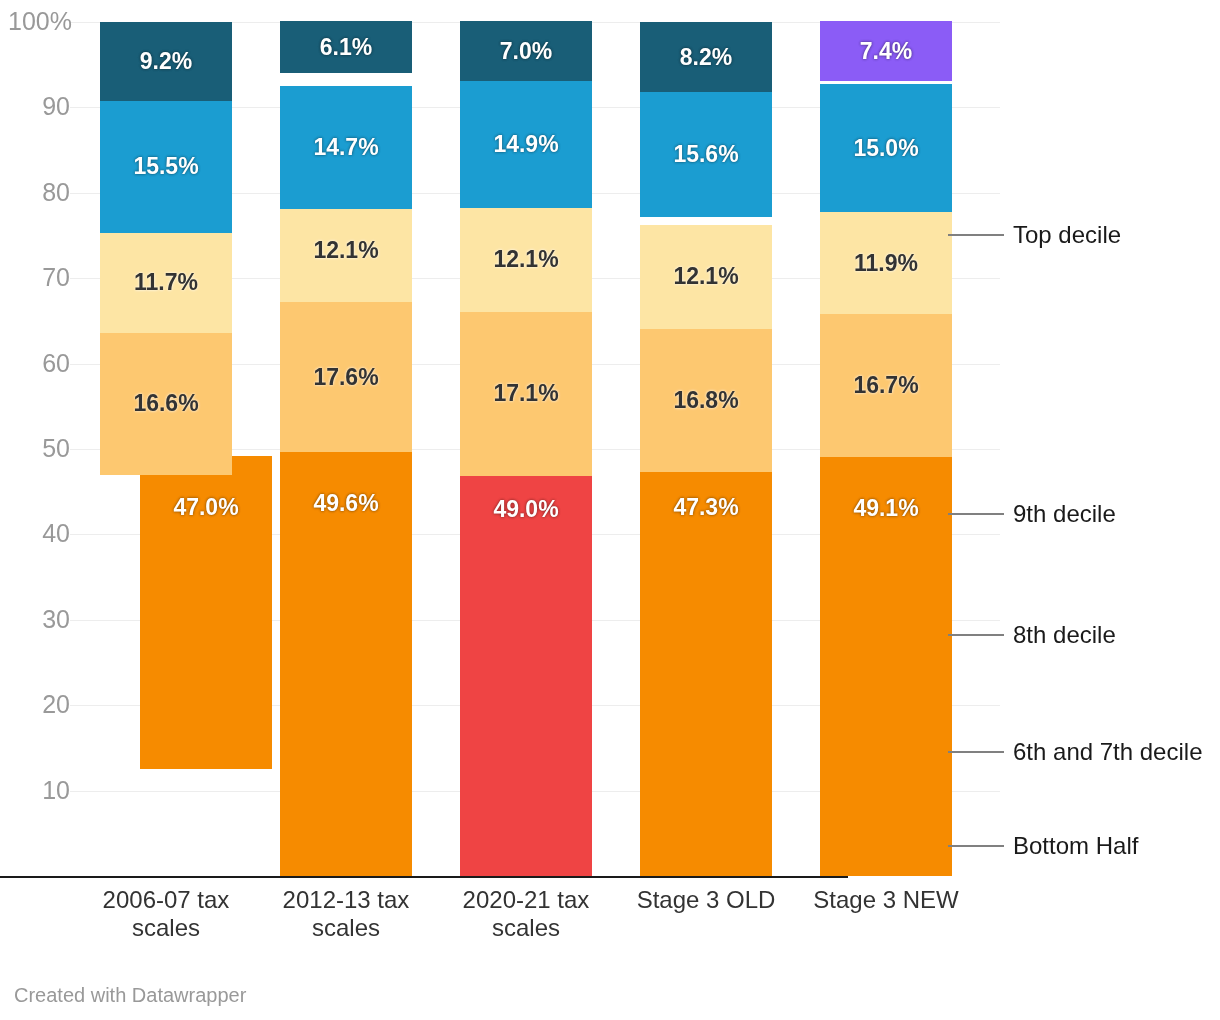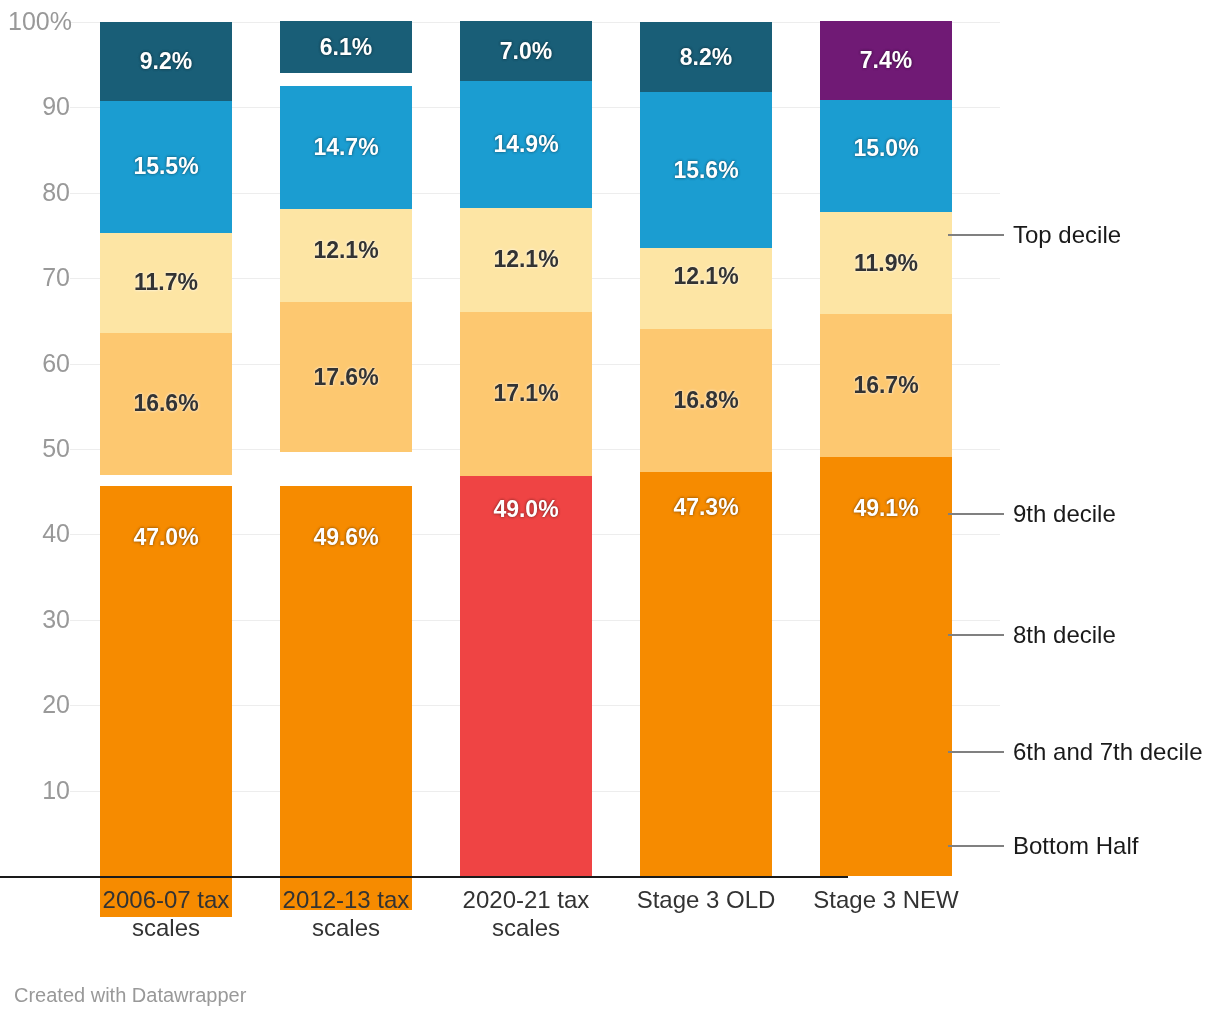--- a/index.html
+++ b/index.html
@@ -159,38 +159,38 @@
       <div class="ytick" style="top: 350.6px; left: 8px; right: auto; width: 62px;">60</div>
       <div class="ytick" style="top: 436px; left: 8px; right: auto; width: 62px;">50</div>
       <div class="ytick" style="top: 521.4px; left: 8px; right: auto; width: 62px;">40</div>
       <div class="ytick" style="top: 606.8px; left: 8px; right: auto; width: 62px;">30</div>
       <div class="ytick" style="top: 692.2px; left: 8px; right: auto; width: 62px;">20</div>
       <div class="ytick" style="top: 777.6px; left: 8px; right: auto; width: 62px;">10</div>
     </div>
 
   <div class="plot" id="plot">
       <div class="bar" style="left: 0px; width: 132px;">
-        <div class="seg" style="top: 464px; height: 431px; background: rgb(246, 139, 0); align-items: flex-start; padding-top: 38px;">
+        <div class="seg" style="top: 434px; height: 313px; background: rgb(246, 139, 0); align-items: flex-start; padding-top: 38px; margin-left: 40px;">
           <span class="seg-label light">47.0%</span>
         </div>
         <div class="seg" style="top: 310.856px; height: 141.764px; background: rgb(253, 200, 112);">
           <span class="seg-label dark">16.6%</span>
         </div>
         <div class="seg" style="top: 210.938px; height: 99.918px; background: rgb(253, 229, 164);">
           <span class="seg-label dark">11.7%</span>
         </div>
         <div class="seg" style="top: 78.568px; height: 132.37px; background: rgb(27, 157, 209);">
           <span class="seg-label light">15.5%</span>
         </div>
         <div class="seg" style="top: 0px; height: 78.568px; background: rgb(25, 94, 119);">
           <span class="seg-label light">9.2%</span>
         </div>
       </div>
       <div class="bar" style="left: 180px; width: 132px;">
-        <div class="seg" style="top: 430.416px; height: 423.584px; background: rgb(246, 139, 0); align-items: flex-start; padding-top: 38px; margin-top: 34px;">
+        <div class="seg" style="top: 430.416px; height: 423.584px; background: rgb(246, 139, 0); align-items: flex-start; padding-top: 38px;">
           <span class="seg-label light">49.6%</span>
         </div>
         <div class="seg" style="top: 280.112px; height: 150.304px; background: rgb(253, 200, 112);">
           <span class="seg-label dark">17.6%</span>
         </div>
         <div class="seg" style="top: 176.778px; height: 103.334px; background: rgb(253, 229, 164);">
           <span class="seg-label dark">12.1%</span>
         </div>
         <div class="seg" style="top: 64px; height: 123px; background: rgb(27, 157, 209);">
           <span class="seg-label light">14.7%</span>
@@ -219,41 +219,41 @@
       <div class="bar" style="left: 540px; width: 132px;">
         <div class="seg" style="top: 450.058px; height: 403.942px; background: rgb(246, 139, 0); align-items: flex-start; padding-top: 22px;">
           <span class="seg-label light">47.3%</span>
         </div>
         <div class="seg" style="top: 306.586px; height: 143.472px; background: rgb(253, 200, 112);">
           <span class="seg-label dark">16.8%</span>
         </div>
         <div class="seg" style="top: 203.252px; height: 103.334px; background: rgb(253, 229, 164);">
           <span class="seg-label dark">12.1%</span>
         </div>
-        <div class="seg" style="top: 70.028px; height: 156px; background: rgb(27, 157, 209);">
+        <div class="seg" style="top: 70.028px; height: 125px; background: rgb(27, 157, 209);">
           <span class="seg-label light">15.6%</span>
         </div>
         <div class="seg" style="top: 9.4813e-14px; height: 70.028px; background: rgb(25, 94, 119);">
           <span class="seg-label light">8.2%</span>
         </div>
       </div>
       <div class="bar" style="left: 720px; width: 132px;">
         <div class="seg" style="top: 434.686px; height: 419.314px; background: rgb(246, 139, 0); align-items: flex-start; padding-top: 38px;">
           <span class="seg-label light">49.1%</span>
         </div>
         <div class="seg" style="top: 292.068px; height: 142.618px; background: rgb(253, 200, 112);">
           <span class="seg-label dark">16.7%</span>
         </div>
         <div class="seg" style="top: 190.442px; height: 101.626px; background: rgb(253, 229, 164);">
           <span class="seg-label dark">11.9%</span>
         </div>
         <div class="seg" style="top: 62.342px; height: 128.1px; background: rgb(27, 157, 209);">
           <span class="seg-label light">15.0%</span>
         </div>
-        <div class="seg" style="top: -0.854px; height: 79px; background: #701a75;">
+        <div class="seg" style="top: -0.854px; height: 60px; background: #8b5cf6;">
           <span class="seg-label light">7.4%</span>
         </div>
       </div>
     </div>
 
   <div class="baseline"></div>
 
   <div id="xlabels">
       <div class="xlabel" style="left: 76px; width: 180px;">
         <div>2006-07 tax</div>

